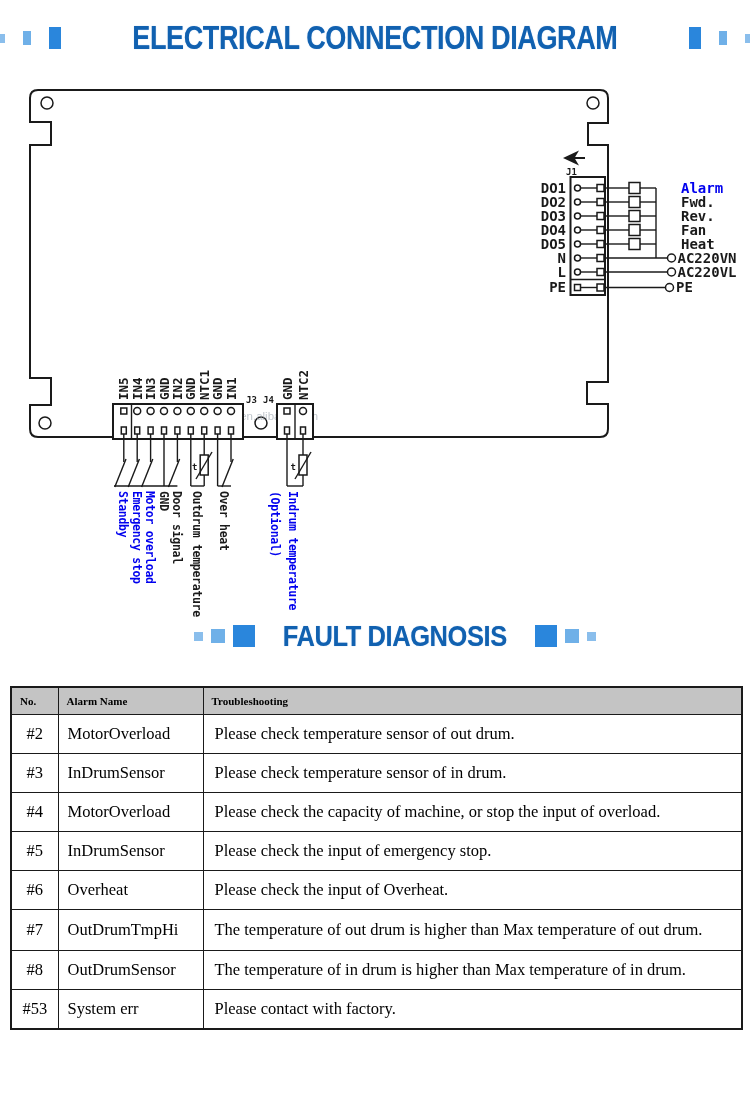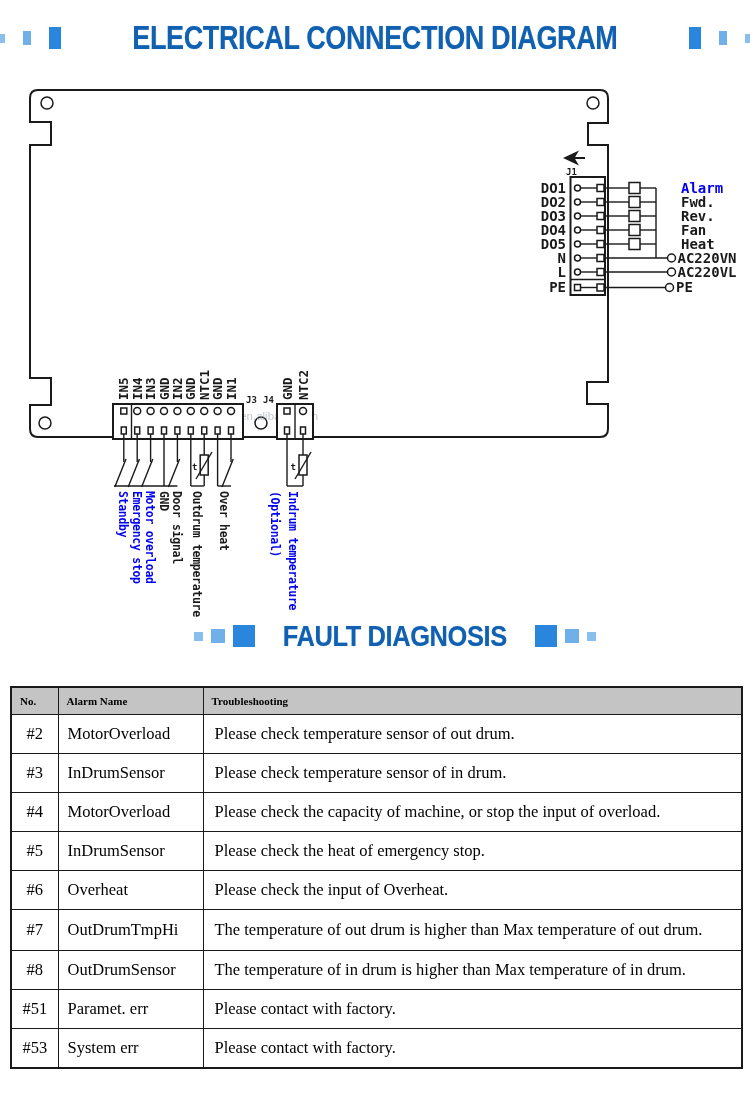--- a/index.html
+++ b/index.html
@@ -289,42 +289,37 @@
         <td class="c-tip">Please check temperature sensor of in drum.</td>
       </tr>
       <tr>
         <td class="c-no">#4</td>
         <td class="c-name">MotorOverload</td>
         <td class="c-tip">Please check the capacity of machine, or stop the input of overload.</td>
       </tr>
       <tr>
         <td class="c-no">#5</td>
         <td class="c-name">InDrumSensor</td>
-        <td class="c-tip">Please check the heat of emergency stop.</td>
+        <td class="c-tip">Please check the input of emergency stop.</td>
       </tr>
       <tr>
         <td class="c-no">#6</td>
         <td class="c-name">Overheat</td>
         <td class="c-tip">Please check the input of Overheat.</td>
       </tr>
       <tr class="tall">
         <td class="c-no">#7</td>
         <td class="c-name">OutDrumTmpHi</td>
         <td class="c-tip justify">The temperature of out drum is higher than Max temperature of out drum.</td>
       </tr>
       <tr>
         <td class="c-no">#8</td>
         <td class="c-name">OutDrumSensor</td>
         <td class="c-tip">The temperature of in drum is higher than Max temperature of in drum.</td>
       </tr>
       <tr>
-        <td class="c-no">#51</td>
-        <td class="c-name">Paramet. err</td>
-        <td class="c-tip">Please contact with factory.</td>
-      </tr>
-      <tr>
         <td class="c-no">#53</td>
         <td class="c-name">System err</td>
         <td class="c-tip">Please contact with factory.</td>
       </tr>
     </tbody>
   </table>
 </div>
 
 </body></html>

